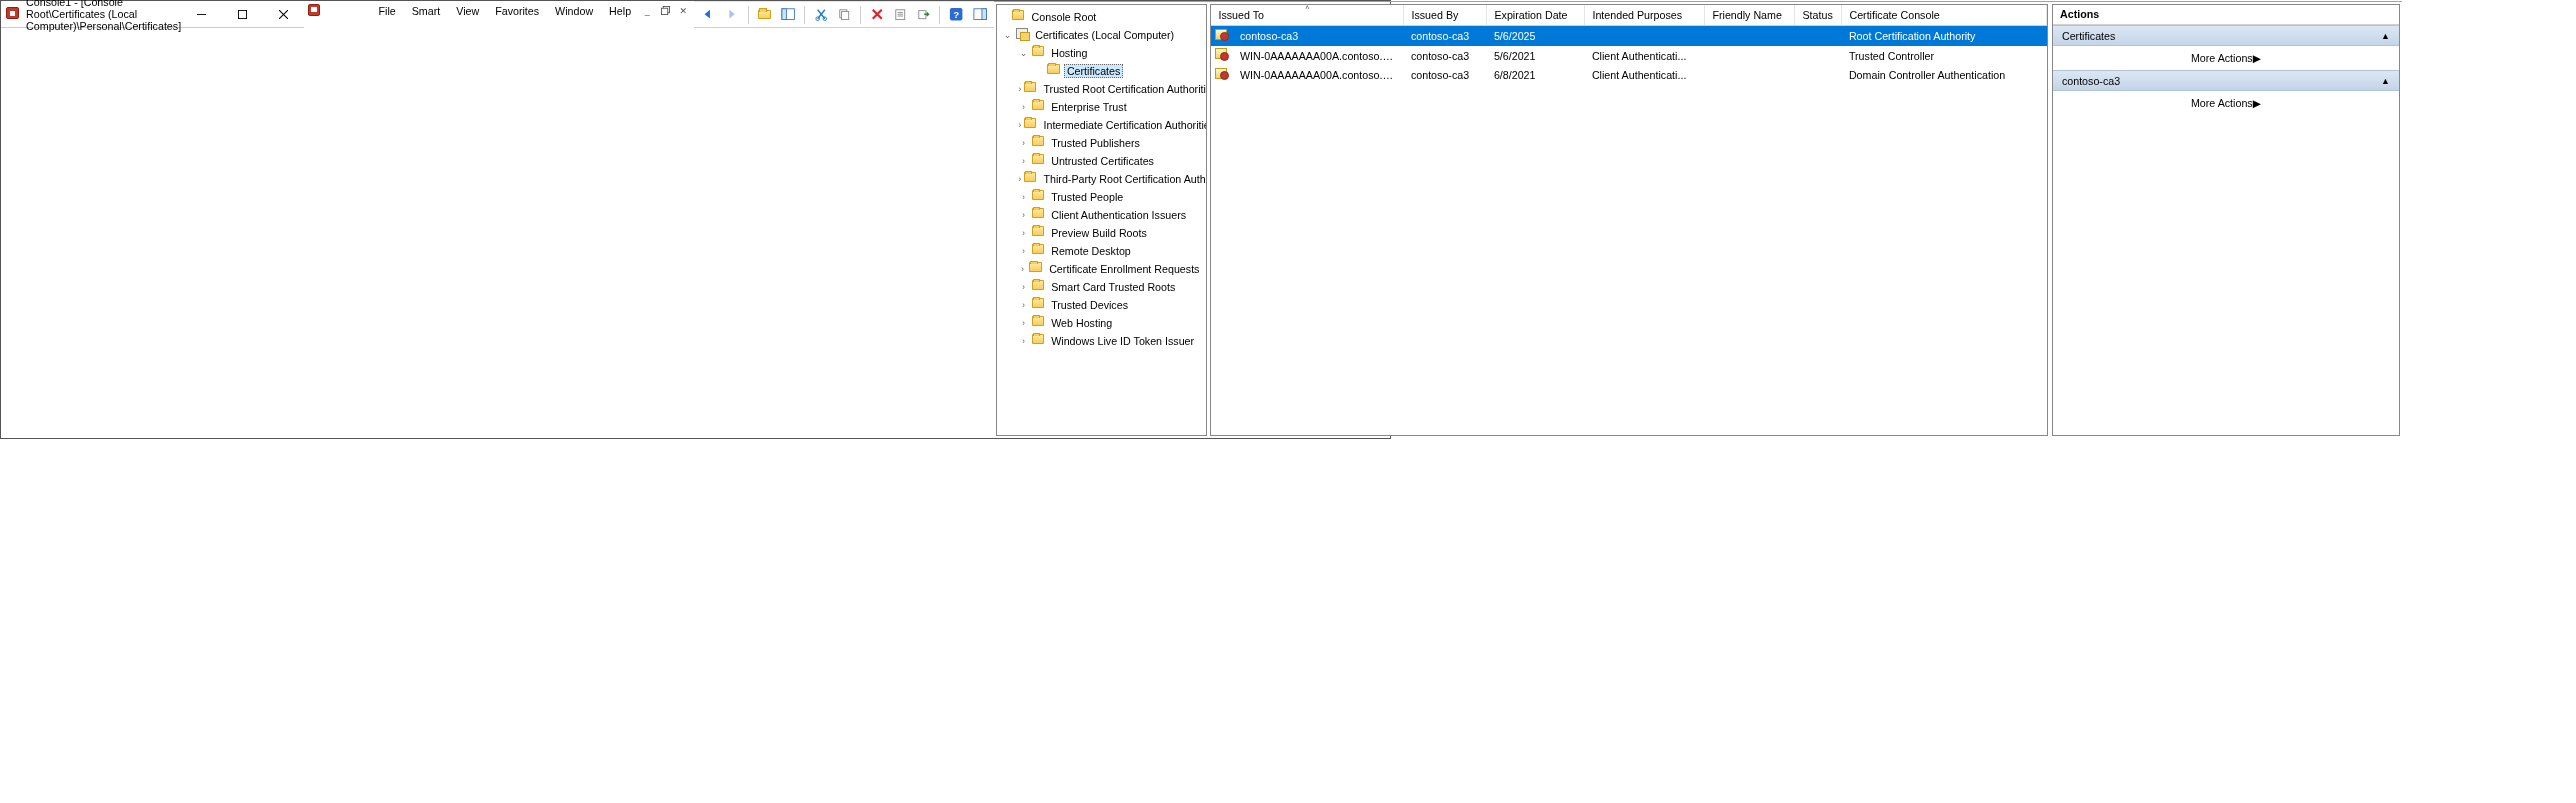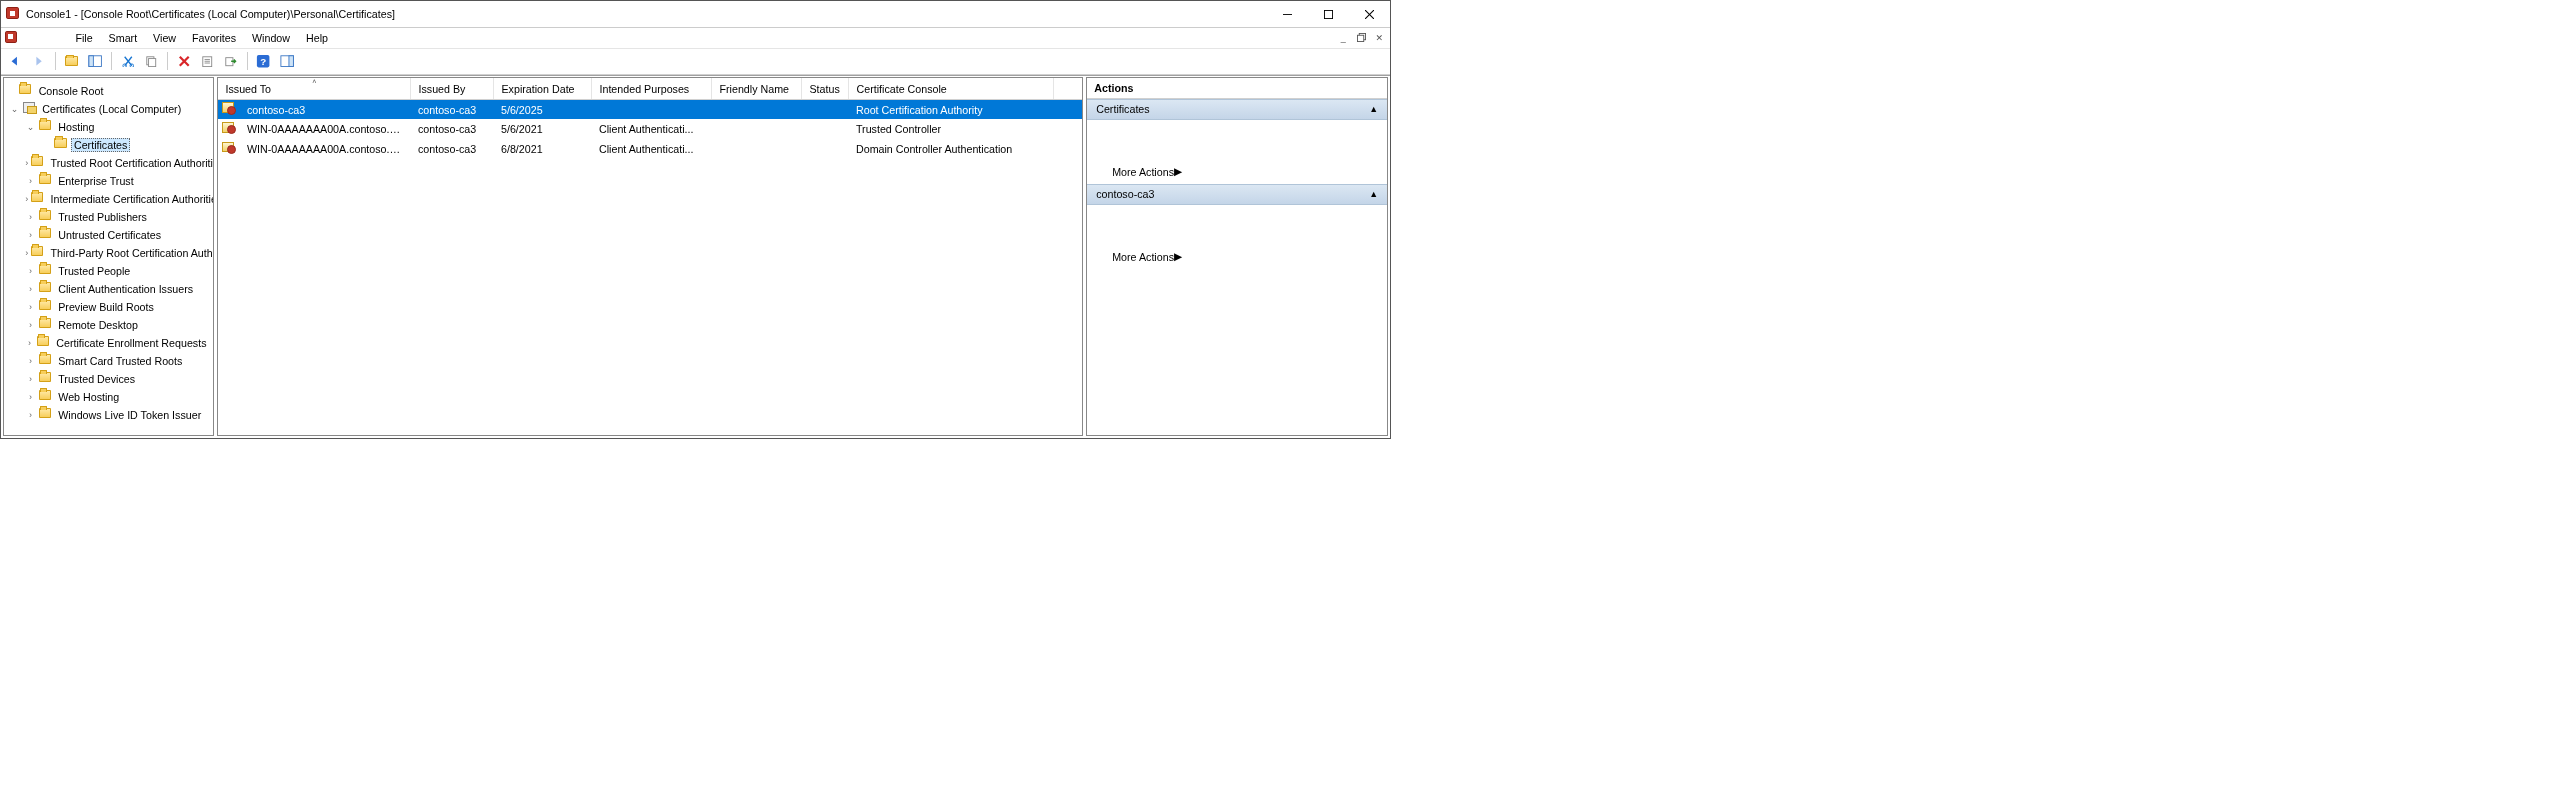--- a/index.html
+++ b/index.html
@@ -1,17 +1,17 @@
 <!DOCTYPE html>
 <html><head>
 <meta charset="utf-8">
 <style>
   * { box-sizing: border-box; }
   html, body { margin: 0; padding: 0; font-family: "Segoe UI", Tahoma, sans-serif; font-size: 10.7px; color: #000; background: #fff; height: 100%; }
-  .window { border: 0.9px solid #555; width: 1391px; height: 439px; display: flex; flex-direction: column; background: #fff; }
+  .window { border: 0.9px solid #555; width: 1391px; height: 439px; display: flex; background: #fff; }
   .titlebar { display: flex; align-items: center; height: 27px; border-bottom: 0.9px solid #ccc; }
   .titlebar .app-icon { width: 14.3px; height: 14.3px; margin: 0 5.4px; }
   .titlebar .title { flex: 1; font-size: 10.7px; color: #000; }
   .titlebar .winbtns { display: flex; }
   .titlebar .winbtn { width: 41px; height: 27px; display: flex; align-items: center; justify-content: center; }
 
   .menubar-row { display: flex; align-items: center; height: 19.6px; padding-left: 3.6px; }
   .menubar-row .app-icon { width: 14.3px; height: 14.3px; margin-right: 5.4px; }
   .menubar { display: flex; gap: 1.8px; margin-left: 44px; }
   .menubar span { padding: 1.8px 7.1px; }
@@ -20,21 +20,21 @@
 
   .toolbar { display: flex; align-items: center; height: 27px; border-top: 0.9px solid #e5e5e5; border-bottom: 0.9px solid #d0d0d0; padding: 0 3.6px; gap: 1.8px; }
   .toolbar .sep { width: 0.9px; height: 18px; background: #ccc; margin: 0 3.6px; }
   .tbtn { width: 21.4px; height: 21.4px; display: flex; align-items: center; justify-content: center; border: 0.9px solid transparent; }
   .tbtn.disabled { opacity: 0.4; }
 
   .body3 { flex: 1; display: flex; min-height: 0; border-top: 0.9px solid #a0a0a0; }
   .pane { border: 0.9px solid #888; margin: 1.8px; background: #fff; overflow: hidden; display: flex; flex-direction: column; }
   .tree-pane { width: 211px; overflow-y: auto; overflow-x: hidden; padding: 3.6px 0; }
   .list-pane { flex: 1; }
-  .actions-pane { width: 302px; }
+  .actions-pane { width: 348px; }
 
   
   .tree-node { display: flex; align-items: center; height: 18px; white-space: nowrap; padding-right: 3.6px; }
   .tree-node.selected .node-label { background: #cce8ff; border: 0.9px dotted #666; padding: 0 1.8px; }
   .twisty { width: 10.7px; text-align: center; color: #666; font-size: 9px; cursor: pointer; }
   .twisty.hidden { visibility: hidden; }
   .tree-icon { width: 14.3px; height: 14.3px; margin: 0 2.7px; flex-shrink: 0; }
   .node-label { padding: 0 2.7px; }
 
   
@@ -42,21 +42,21 @@
   .th { padding: 0 7.1px; border-right: 0.9px solid #e5e5e5; display: flex; align-items: center; height: 100%; font-weight: 400; position: relative; }
   .th .sort-ind { position: absolute; top: -0.9px; left: 50%; transform: translateX(-50%); font-size: 7.1px; color: #555; }
   .table-body .row { display: flex; align-items: center; height: 19.6px; }
   .table-body .row.selected { background: #0078d7; color: #fff; }
   .td { padding: 0 7.1px; overflow: hidden; text-overflow: ellipsis; white-space: nowrap; }
   .cert-icon { width: 14.3px; height: 14.3px; margin-left: 3.6px; margin-right: 3.6px; flex-shrink: 0; }
 
   
   .actions-head-bar { background: #fff; padding: 3.6px 7.1px; font-weight: 600; border-bottom: 0.9px solid #d0d0d0; }
   .actions-group-head { background: linear-gradient(#dbe7f3, #c4d5e8); padding: 3.6px 9px; display: flex; justify-content: space-between; align-items: center; border-top: 0.9px solid #b0c4d8; border-bottom: 0.9px solid #b0c4d8; }
-  .actions-item { padding: 5.4px 25px; display: flex; justify-content: flex-start; align-items: center; margin-top: 40px; }
+  .actions-item { padding: 5.4px 25px; display: flex; justify-content: center; align-items: center; }
   .caret-up { font-size: 9px; }
   .caret-right { font-size: 10.7px; }
 
   
   .folder { display: inline-block; background: linear-gradient(#ffe9a6, #f7ce5b); border: 0.9px solid #d4a017; border-radius: 0.9px; position: relative; }
   .folder.sz16 { width: 12.5px; height: 9.8px; }
   .folder.sz16::before { content:""; position:absolute; top:-2.7px; left:0; width:5.4px; height:2.7px; background:#f7ce5b; border:0.9px solid #d4a017; border-bottom:none; border-radius:0.9px 0.9px 0 0; }
 
   
   .cert-gly { display:inline-block; width:12.5px; height:10.7px; background: linear-gradient(#fff6d0,#f3d36b); border:0.9px solid #c79a1a; position:relative; }

